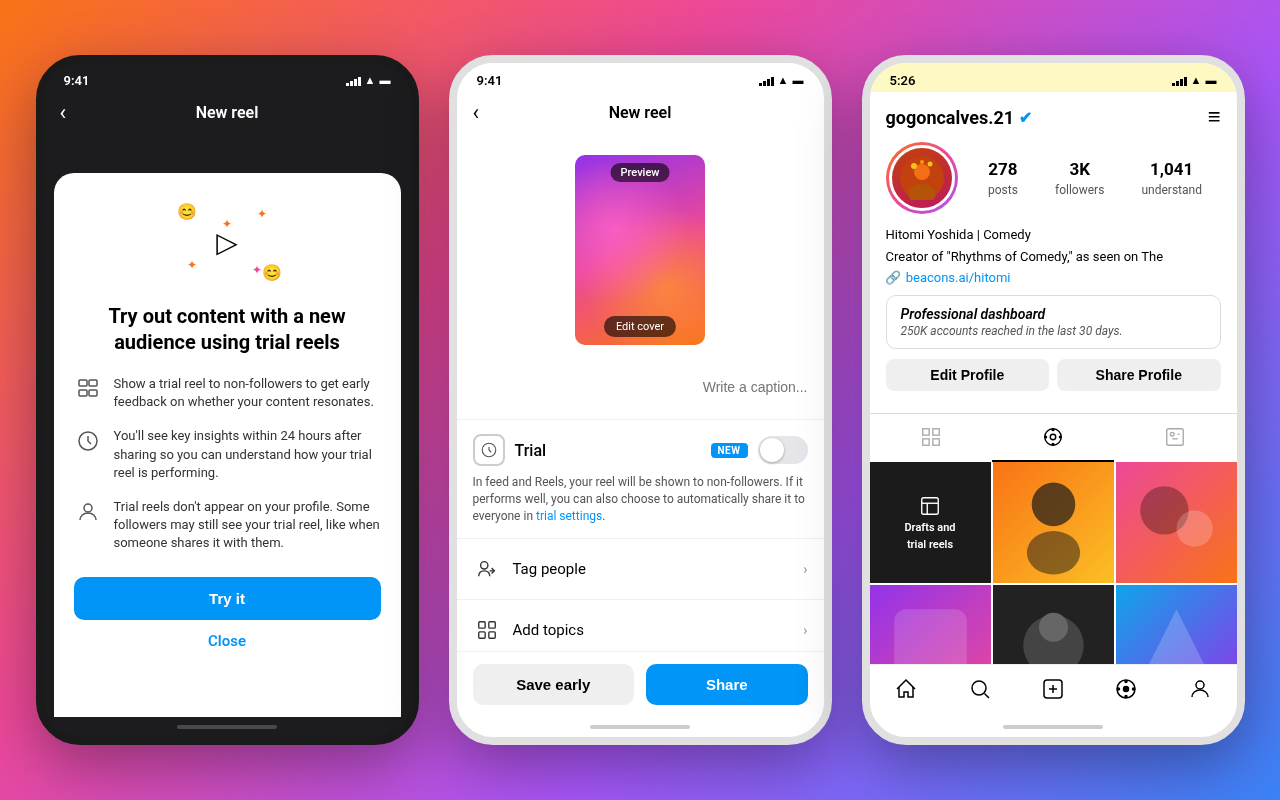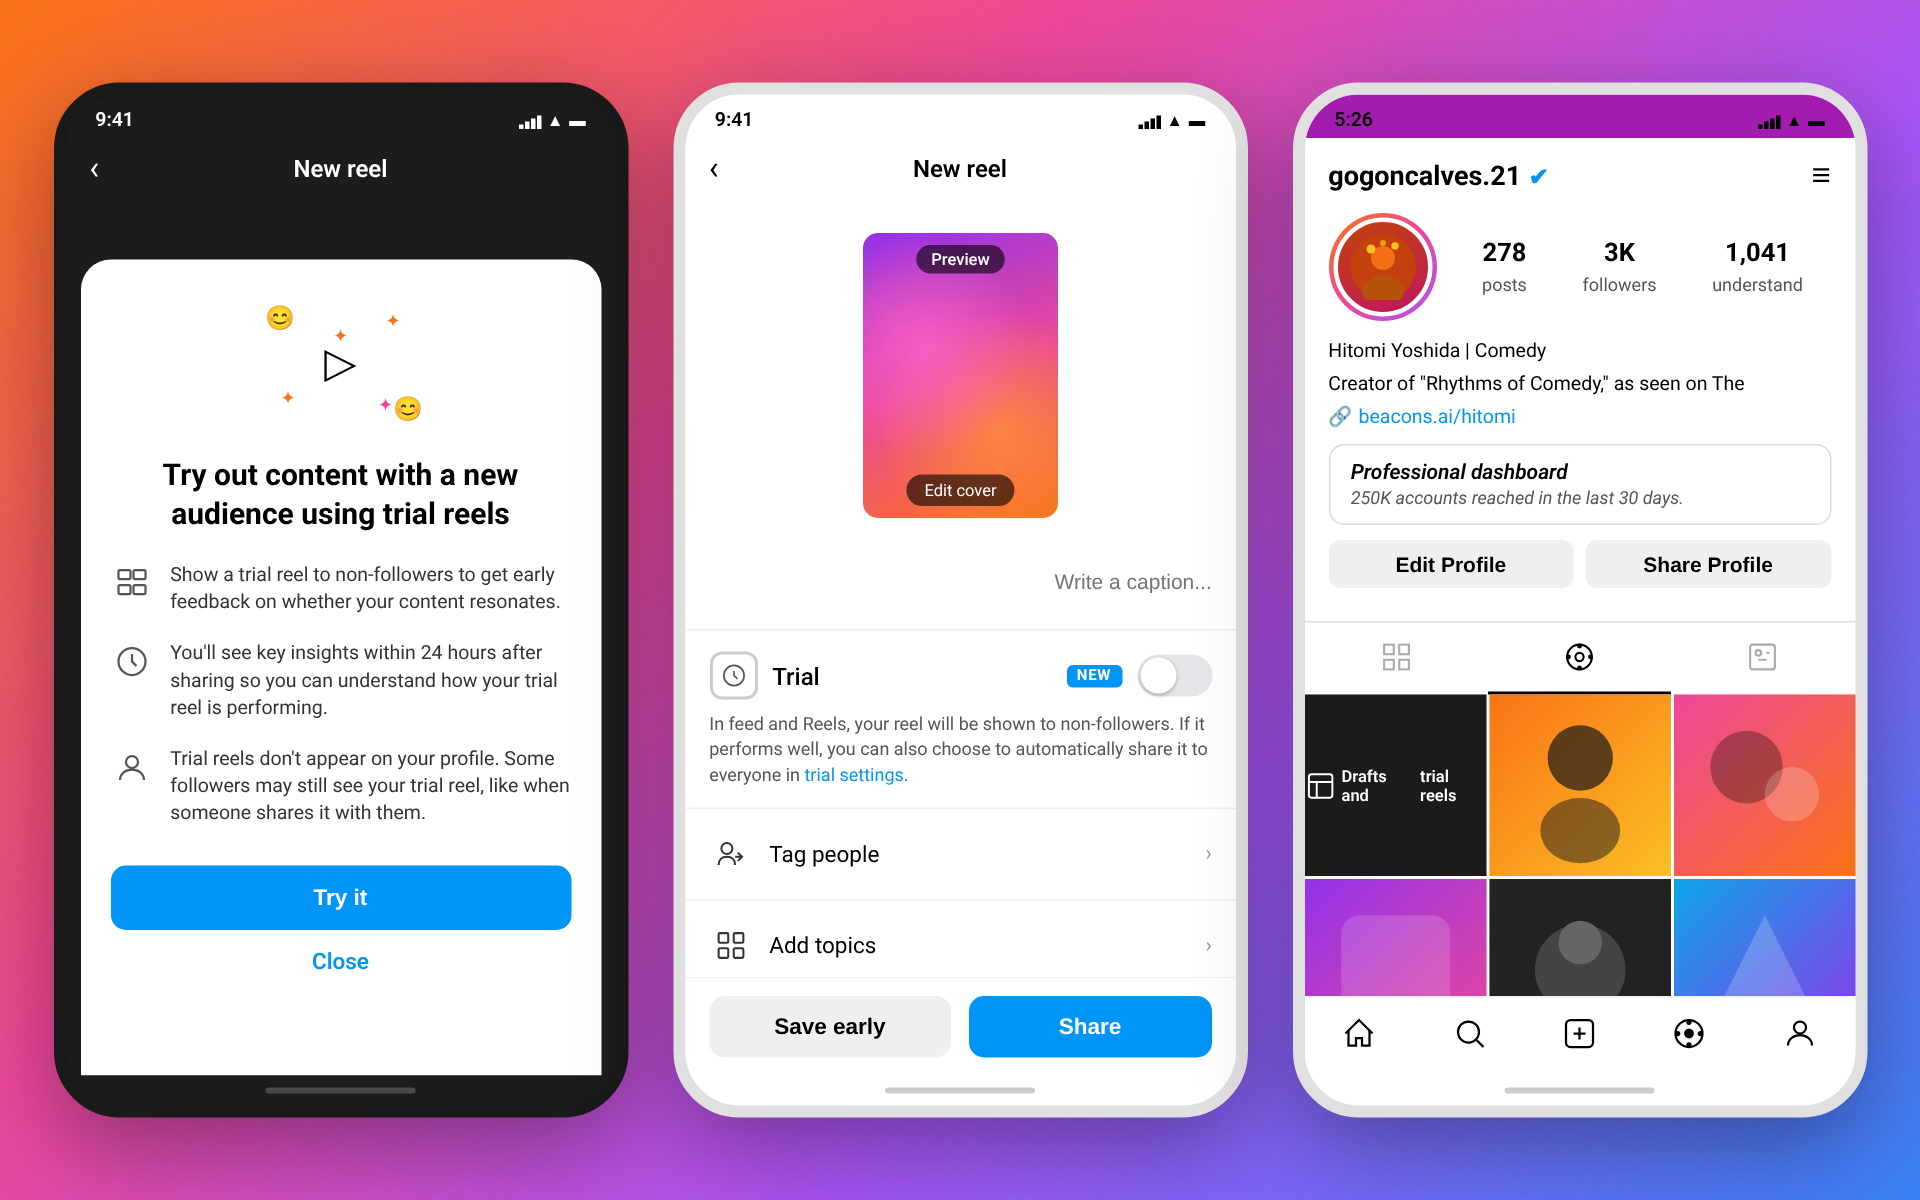--- a/index.html
+++ b/index.html
@@ -559,21 +559,21 @@
       font-size: 11px;
       font-weight: 600;
       text-shadow: 0 1px 3px rgba(0,0,0,0.5);
     }
 
     .photo-draft-overlay {
       position: absolute;
       inset: 0;
       background: rgba(0,0,0,0.4);
       display: flex;
-      flex-direction: row;
+      flex-direction: column;
       align-items: center;
       justify-content: center;
       color: #fff;
       font-size: 11px;
       font-weight: 600;
       gap: 4px;
     }
 
     
     .bottom-nav {
@@ -809,21 +809,21 @@
     <button class="btn-save-draft">Save early</button>
     <button class="btn-share">Share</button>
   </div>
 
   <div class="home-indicator">
     <div class="home-indicator-bar"></div>
   </div>
 </div>
 
 <div class="phone" style="background:#fff;border-color:#e0e0e0;">
-  <div class="status-bar" style="background:#a21caf; color:#000;">
+  <div class="status-bar" style="background:#fef9c3; color:#000;">
     <span>5:26</span>
     <div class="status-icons" style="color:#000;">
       <div class="signal-bars">
         <span style="height:3px;background:#000"></span>
         <span style="height:5px;background:#000"></span>
         <span style="height:7px;background:#000"></span>
         <span style="height:9px;background:#000"></span>
       </div>
       <span>▲</span>
       <span>▬</span>

